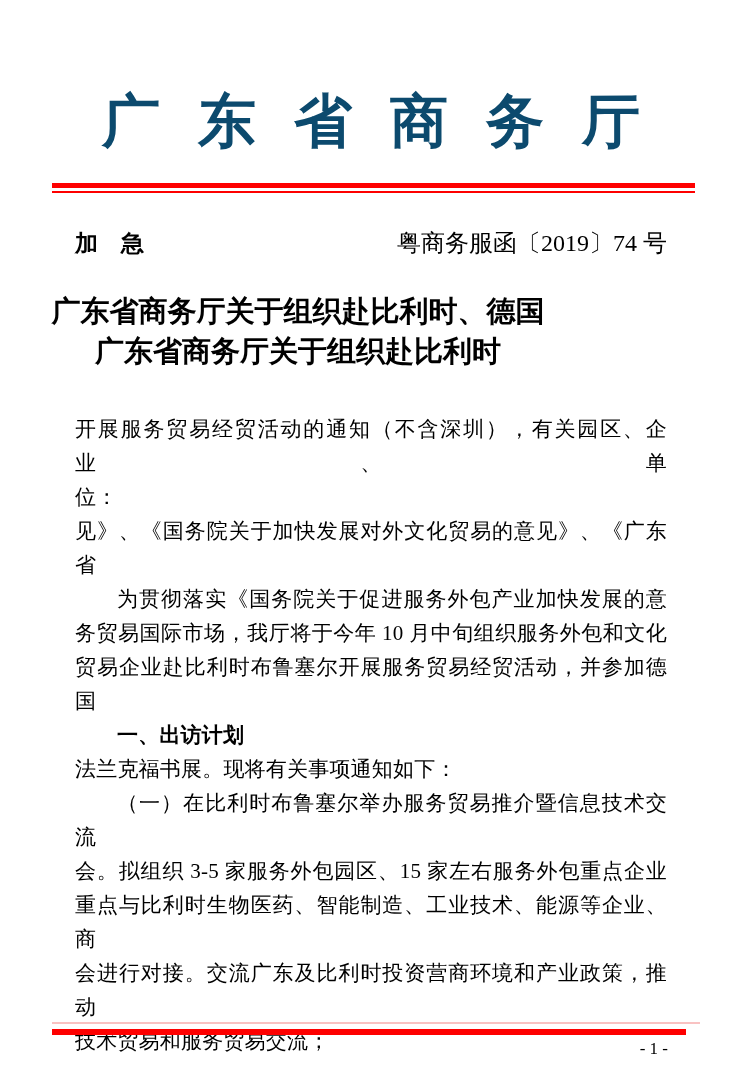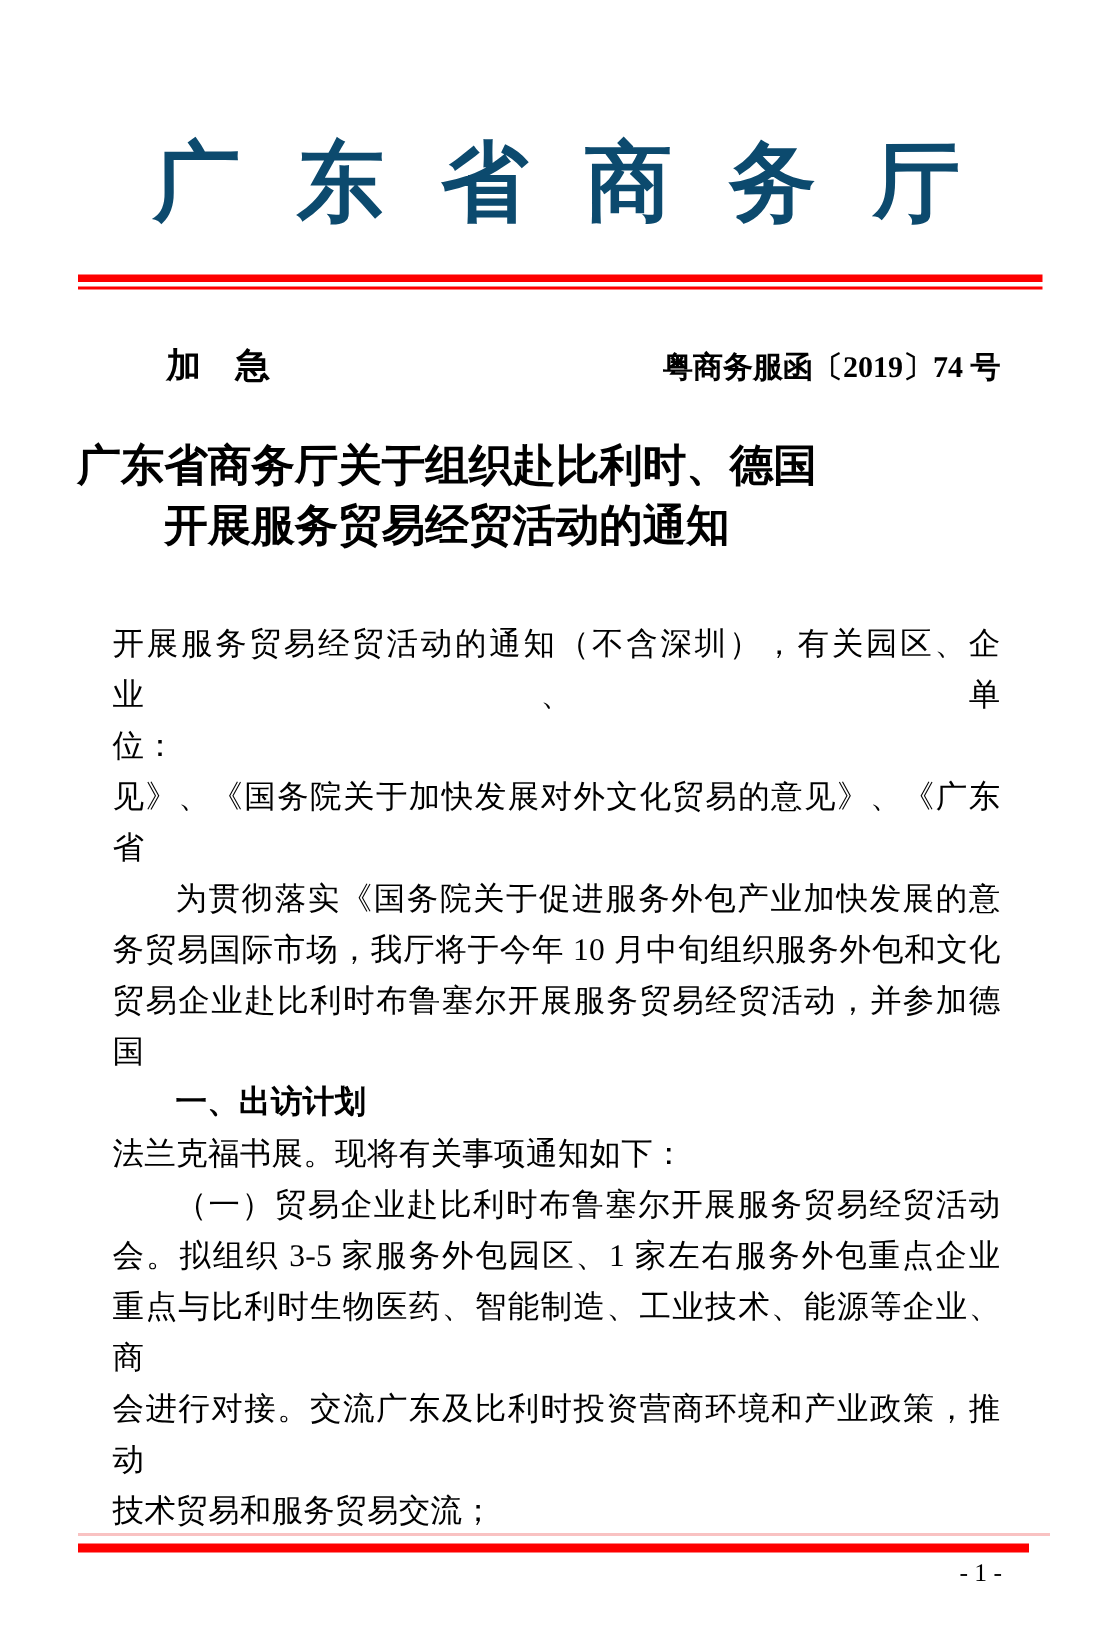--- a/index.html
+++ b/index.html
@@ -53,27 +53,25 @@
     width: 592px;
     display: flex;
     justify-content: space-between;
     align-items: baseline;
   }
   .urgency {
     font-family: "Liberation Sans", sans-serif;
     font-weight: bold;
     font-size: 23px;
     line-height: 28px;
-    margin-left: 36px;
   }
   .doc-number {
     font-family: "Liberation Serif", serif;
-    font-size: 20px;
+    font-size: 24px;
     line-height: 28px;
-    font-weight: bold;
   }
 
   
   .doc-title {
     position: absolute;
     top: 291px;
     left: 0;
     width: 596px;
     text-align: center;
     font-weight: bold;
@@ -142,34 +140,34 @@
     <div class="thin"></div>
   </div>
 
   <div class="info-row">
     <span class="urgency">加　急</span>
     <span class="doc-number">粤商务服函〔2019〕74 号</span>
   </div>
 
   <div class="doc-title">
     <div>广东省商务厅关于组织赴比利时、德国</div>
-    <div>开展服务贸易经贸活动的通知</div>
+    <div>广东省商务厅关于组织赴比利时</div>
   </div>
 
   <div class="body-text">
       <div class="body-line full">开展服务贸易经贸活动的通知（不含深圳），有关园区、企业、单</div>
       <div class="body-line">位：</div>
       <div class="body-line full">见》、《国务院关于加快发展对外文化贸易的意见》、《广东省</div>
       <div class="body-line full indent">为贯彻落实《国务院关于促进服务外包产业加快发展的意</div>
       <div class="body-line full">务贸易国际市场，我厅将于今年 10 月中旬组织服务外包和文化</div>
       <div class="body-line full">贸易企业赴比利时布鲁塞尔开展服务贸易经贸活动，并参加德国</div>
       <div class="body-line indent bold hei">一、出访计划</div>
       <div class="body-line">法兰克福书展。现将有关事项通知如下：</div>
-      <div class="body-line full indent">（一）贸易企业赴比利时布鲁塞尔开展服务贸易经贸活动</div>
-      <div class="body-line full">会。拟组织 3-5 家服务外包园区、1 家左右服务外包重点企业</div>
+      <div class="body-line full indent">（一）在比利时布鲁塞尔举办服务贸易推介暨信息技术交流</div>
+      <div class="body-line full">会。拟组织 3-5 家服务外包园区、15 家左右服务外包重点企业</div>
       <div class="body-line full">重点与比利时生物医药、智能制造、工业技术、能源等企业、商</div>
       <div class="body-line full">会进行对接。交流广东及比利时投资营商环境和产业政策，推动</div>
       <div class="body-line">技术贸易和服务贸易交流；</div>
     </div>
 
   <div class="footer-thin-rule"></div>
   <div class="footer-thick-rule"></div>
 
   <div class="page-number">- 1 -</div>
 

